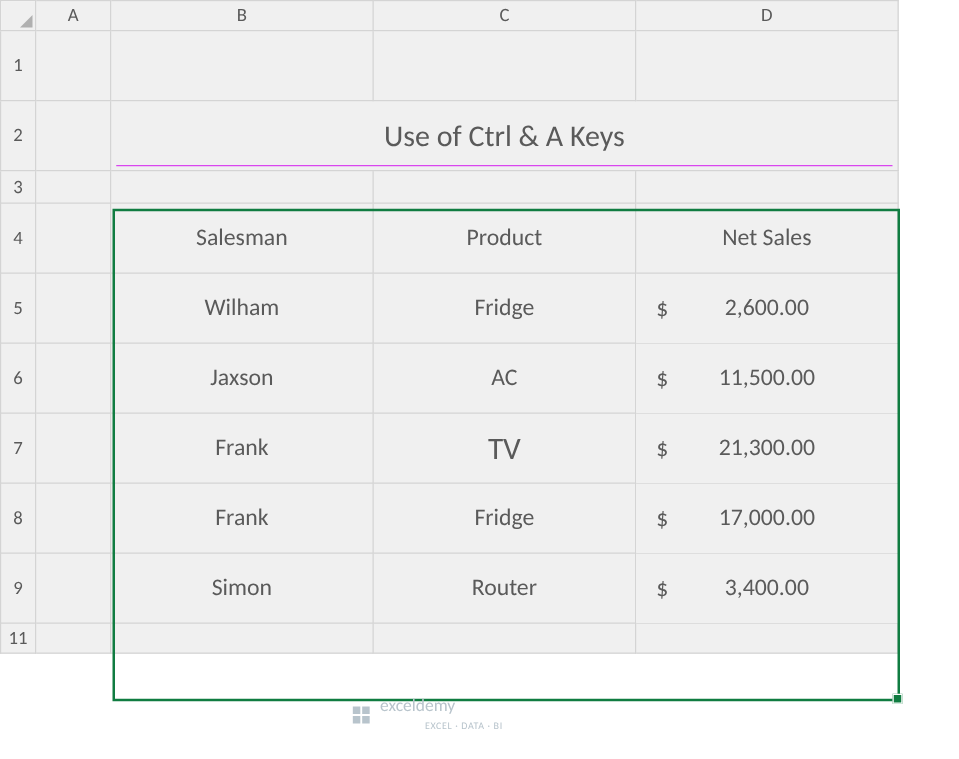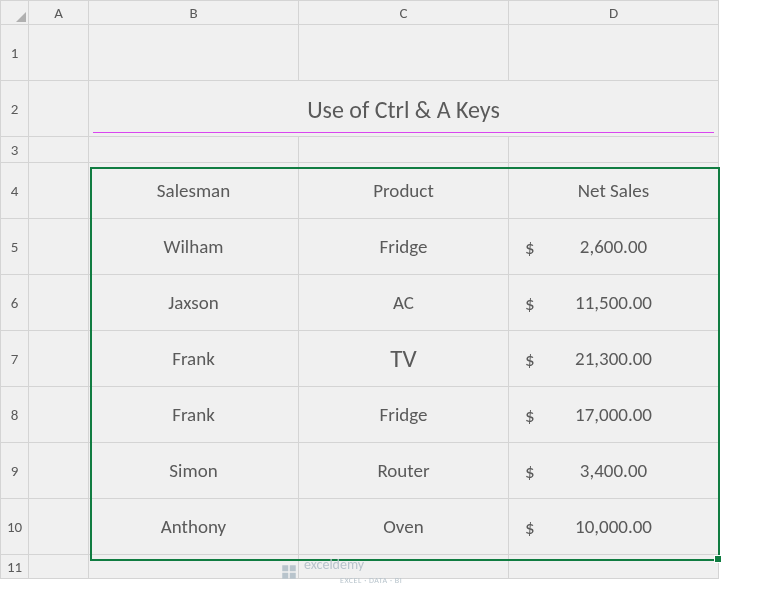--- a/index.html
+++ b/index.html
@@ -235,30 +235,20 @@
     <th class="rowhdr">9</th>
     <td class="blank"></td>
     <td class="data-sel">Simon</td>
     <td class="data-sel">Router</td>
     <td class="data-sel money">
       <span class="cur">$</span>
       <span class="val">3,400.00</span>
     </td>
   </tr>
 
-  <tr class="rh-tbl">
-    <th class="rowhdr">10</th>
-    <td class="blank"></td>
-    <td class="data-sel">Anthony</td>
-    <td class="data-sel">Oven</td>
-    <td class="data-sel money">
-      <span class="cur">$</span>
-      <span class="val">10,000.00</span>
-    </td>
-  </tr>
 
   <tr class="rh11">
     <th class="rowhdr">11</th>
     <td class="blank"></td>
     <td class="blank"></td>
     <td class="blank"></td>
     <td class="blank"></td>
   </tr>
 </tbody>
   </table>

